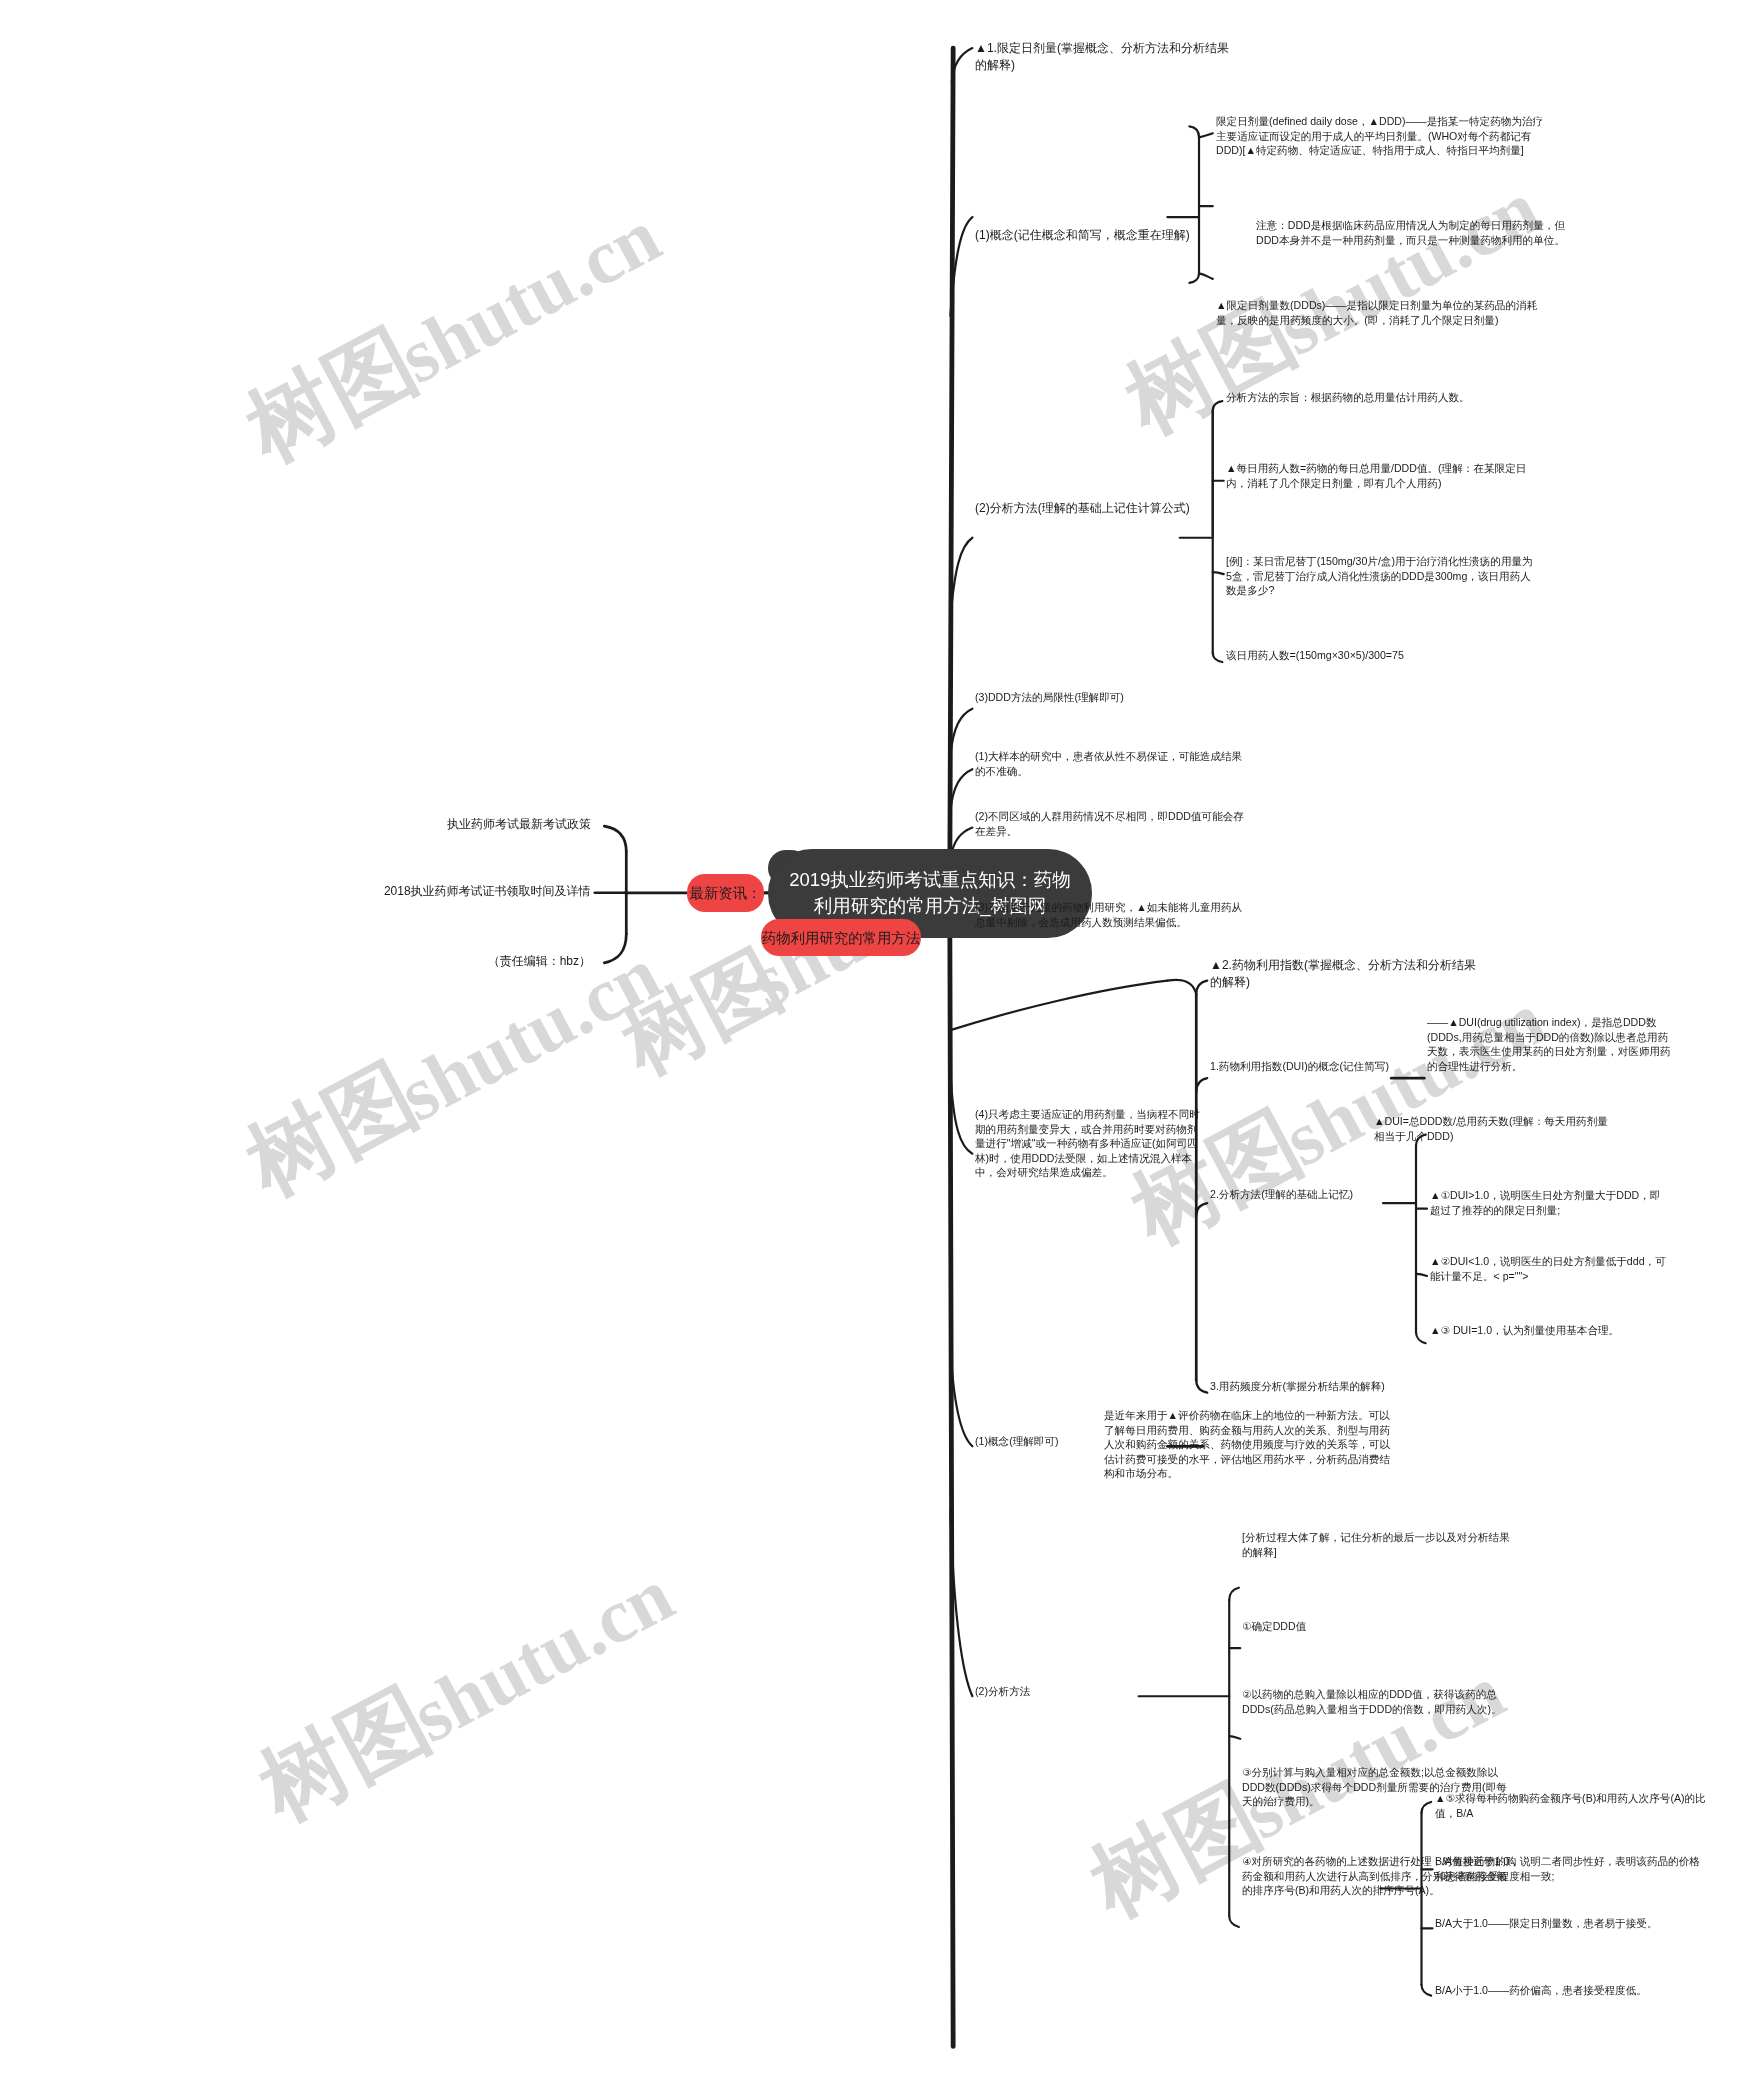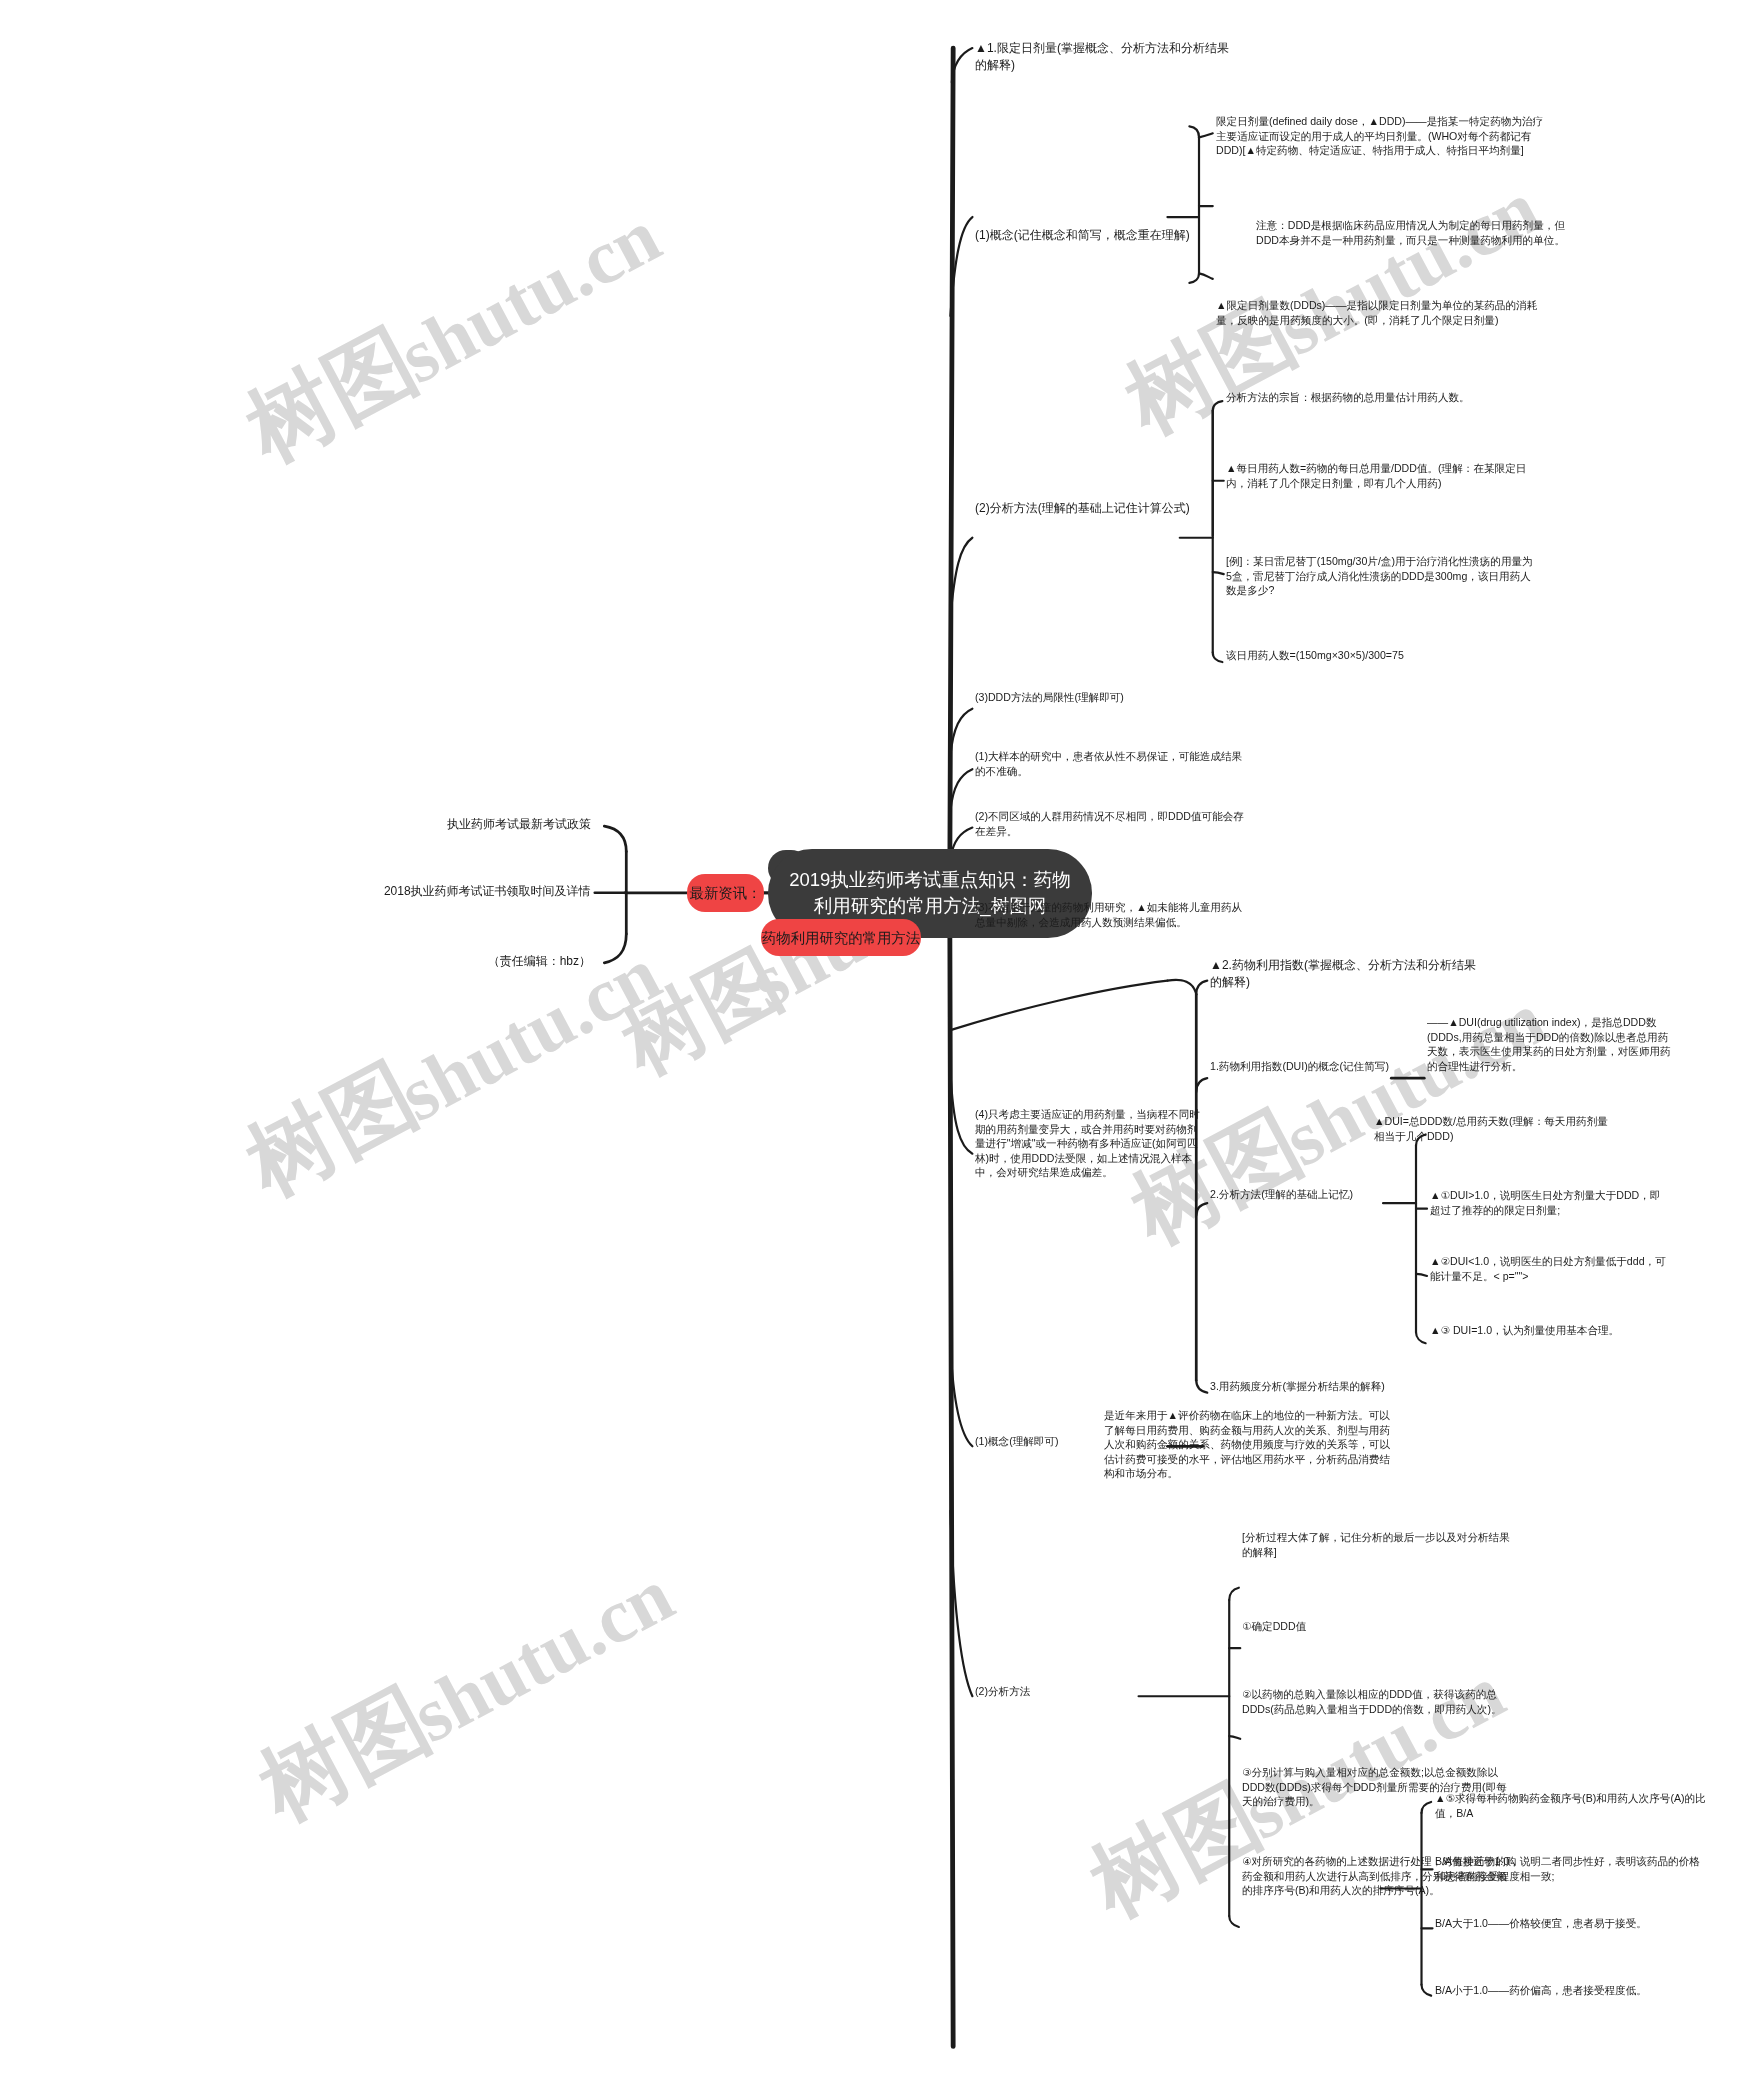--- a/index.html
+++ b/index.html
@@ -261,18 +261,18 @@
   <div class="node lvl2" style="left:1242px;top:1687px;width:275px;">②以药物的总购入量除以相应的DDD值，获得该药的总DDDs(药品总购入量相当于DDD的倍数，即用药人次)。</div>
 
   <div class="node lvl2" style="left:1242px;top:1765px;width:275px;">③分别计算与购入量相对应的总金额数;以总金额数除以DDD数(DDDs)求得每个DDD剂量所需要的治疗费用(即每天的治疗费用)。</div>
 
   <div class="node lvl2" style="left:1242px;top:1854px;width:275px;">④对所研究的各药物的上述数据进行处理，对每种药物的购药金额和用药人次进行从高到低排序，分别获得购药金额的排序序号(B)和用药人次的排序序号(A)。</div>
 
   <div class="node lvl2" style="left:1435px;top:1791px;width:275px;">▲⑤求得每种药物购药金额序号(B)和用药人次序号(A)的比值，B/A</div>
 
   <div class="node lvl2" style="left:1435px;top:1854px;width:275px;">B/A值接近于1.0，说明二者同步性好，表明该药品的价格和患者的接受程度相一致;</div>
 
-  <div class="node lvl2" style="left:1435px;top:1916px;width:275px;">B/A大于1.0——价格较便宜，患者易于接受。</div>
+  <div class="node lvl2" style="left:1435px;top:1916px;width:275px;">B/A大于1.0——限定日剂量数，患者易于接受。</div>
 
   <div class="node lvl2" style="left:1435px;top:1983px;width:275px;">B/A小于1.0——药价偏高，患者接受程度低。</div>
 
 </div>
 
 
 </body></html>

